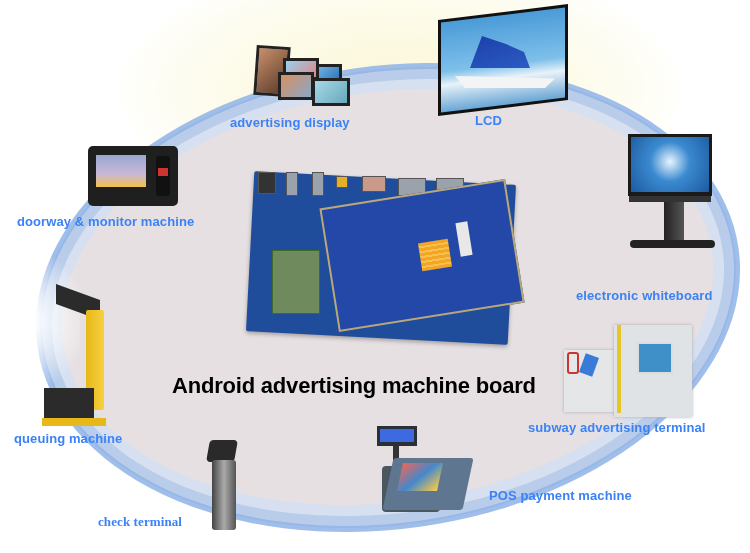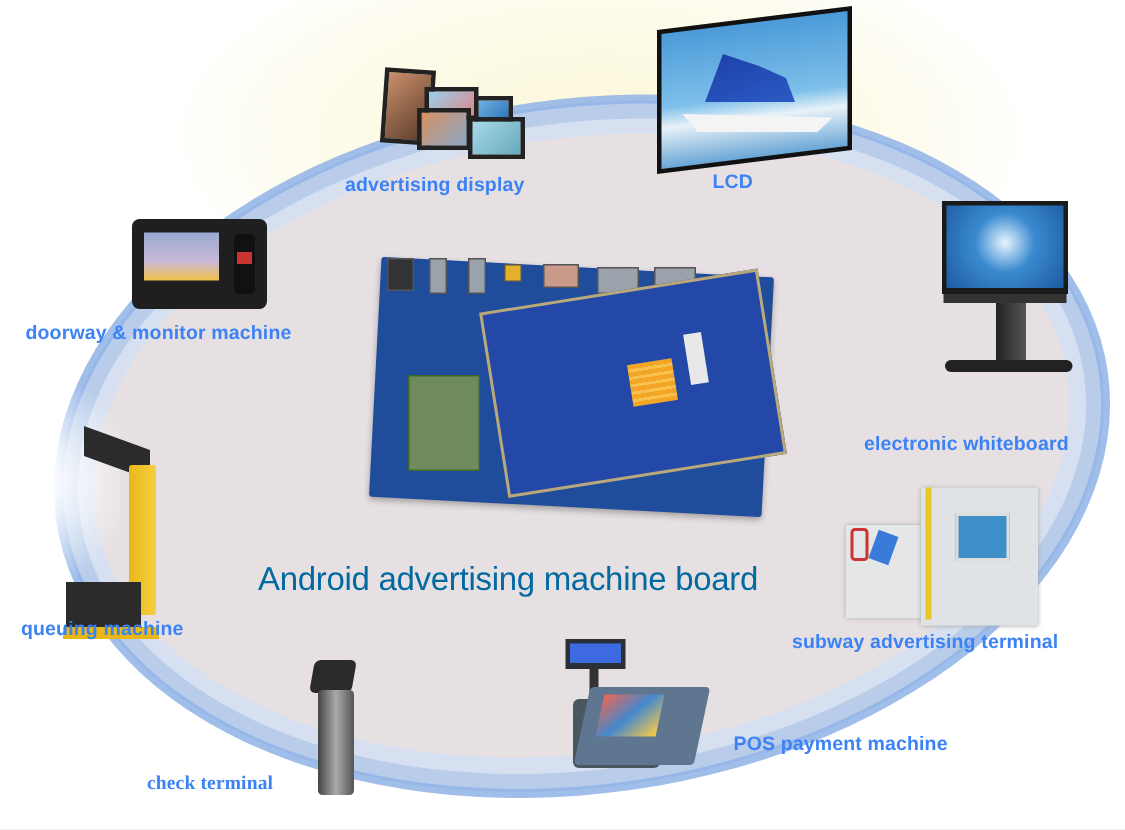--- a/index.html
+++ b/index.html
@@ -4,21 +4,21 @@
 <style>
   html,body{margin:0;padding:0;}
   body{width:750px;height:553px;position:relative;overflow:hidden;background:#ffffff;font-family:"Liberation Sans",sans-serif;}
   .bg-glow{position:absolute;left:120px;top:-40px;width:560px;height:260px;border-radius:50%;background:radial-gradient(ellipse at center,#fbf7d8 0%,#fdfbea 45%,rgba(255,255,255,0) 75%);}
   .ring{position:absolute;left:38px;top:70px;width:700px;height:455px;border-radius:50%;background:#b9cdea;transform:rotate(-8deg);}
   .ring-inner-glow{position:absolute;left:50px;top:82px;width:676px;height:431px;border-radius:50%;background:#d6e0f1;transform:rotate(-8deg);}
   .disc{position:absolute;left:60px;top:92px;width:655px;height:410px;border-radius:50%;background:#e6e0e2;transform:rotate(-8deg);}
   .blue-stroke{position:absolute;left:34px;top:66px;width:708px;height:463px;border-radius:50%;border:6px solid #8fb3e6;box-sizing:border-box;transform:rotate(-8deg);opacity:.85;}
   .white-fade-left{position:absolute;left:0;top:250px;width:80px;height:140px;background:radial-gradient(ellipse at left,#fff 30%,rgba(255,255,255,0) 80%);}
   .label{position:absolute;font-weight:bold;color:#3b82f6;font-size:13px;white-space:nowrap;letter-spacing:.1px;}
-  .title{position:absolute;left:172px;top:373px;font-size:22px;font-weight:normal;color:#0369a1;white-space:nowrap;letter-spacing:-.2px;}
+  .title{position:absolute;left:172px;top:373px;font-size:22px;font-weight:bold;color:#000000;white-space:nowrap;letter-spacing:-.2px;}
   .device{position:absolute;}
   
   .board-back{position:absolute;left:250px;top:178px;width:262px;height:160px;background:#1f4d9c;transform:rotate(3deg);border-radius:2px;box-shadow:0 2px 4px rgba(0,0,0,.3);}
   .board-front{position:absolute;left:328px;top:193px;width:188px;height:125px;background:#2448a8;transform:rotate(-9deg);border:2px solid #b8a87a;box-sizing:border-box;}
   .chip-gold{position:absolute;left:420px;top:241px;width:30px;height:28px;background:repeating-linear-gradient(0deg,#f3a626 0 3px,#f8c04c 3px 5px);transform:rotate(-9deg);}
   .green-mod{position:absolute;left:272px;top:250px;width:46px;height:62px;background:#6f8a5c;border:1px solid #3c6a2c;}
   .port{position:absolute;background:#9aa2ac;border:1px solid #555;}
   
   .screen{position:absolute;background:linear-gradient(135deg,#6fb0e0,#2a73b8);border:3px solid #222;box-sizing:border-box;}
 </style>
@@ -101,21 +101,21 @@
   <div style="position:absolute;left:212px;top:460px;width:24px;height:70px;background:linear-gradient(90deg,#444,#aaa,#555);border-radius:3px;"></div>
 </div>
 <div class="label" style="left:98px;top:514px;font-family:Liberation Serif, serif;">check terminal</div>
 
 <div class="device">
   <div style="position:absolute;left:56px;top:292px;width:44px;height:20px;background:#2b2b2b;transform:skewY(20deg);"></div>
   <div style="position:absolute;left:86px;top:310px;width:18px;height:100px;background:linear-gradient(90deg,#e8b818,#f5d040);border-radius:2px;"></div>
   <div style="position:absolute;left:44px;top:388px;width:50px;height:36px;background:#2b2b2b;"></div>
   <div style="position:absolute;left:42px;top:418px;width:64px;height:8px;background:#e8b818;"></div>
 </div>
-<div class="label" style="left:14px;top:411px;">queuing machine</div>
+<div class="label" style="left:14px;top:431px;">queuing machine</div>
 
 <div class="device">
   <div style="position:absolute;left:88px;top:146px;width:90px;height:60px;background:#1f1f1f;border-radius:5px;"></div>
   <div style="position:absolute;left:96px;top:155px;width:50px;height:32px;background:linear-gradient(180deg,#9aa8d0,#c8b8d8 60%,#f2c04a);"></div>
   <div style="position:absolute;left:156px;top:156px;width:14px;height:40px;background:#111;border-radius:3px;"></div>
   <div style="position:absolute;left:158px;top:168px;width:10px;height:8px;background:#c33;"></div>
 </div>
 <div class="label" style="left:17px;top:214px;">doorway &amp; monitor machine</div>
 
 </body></html>

